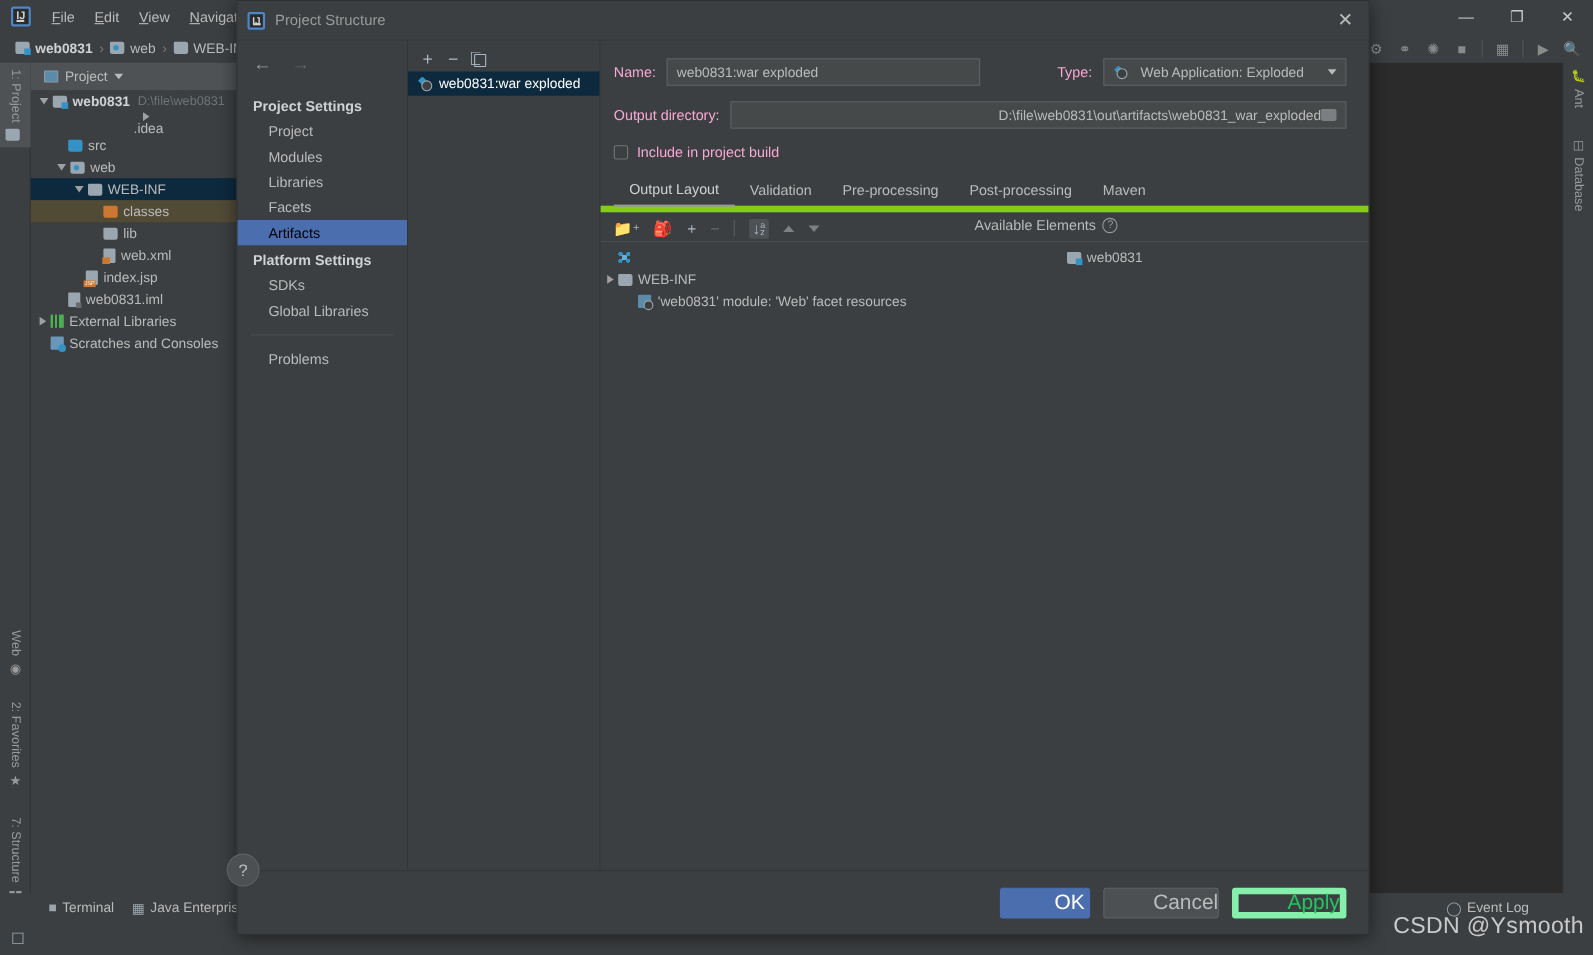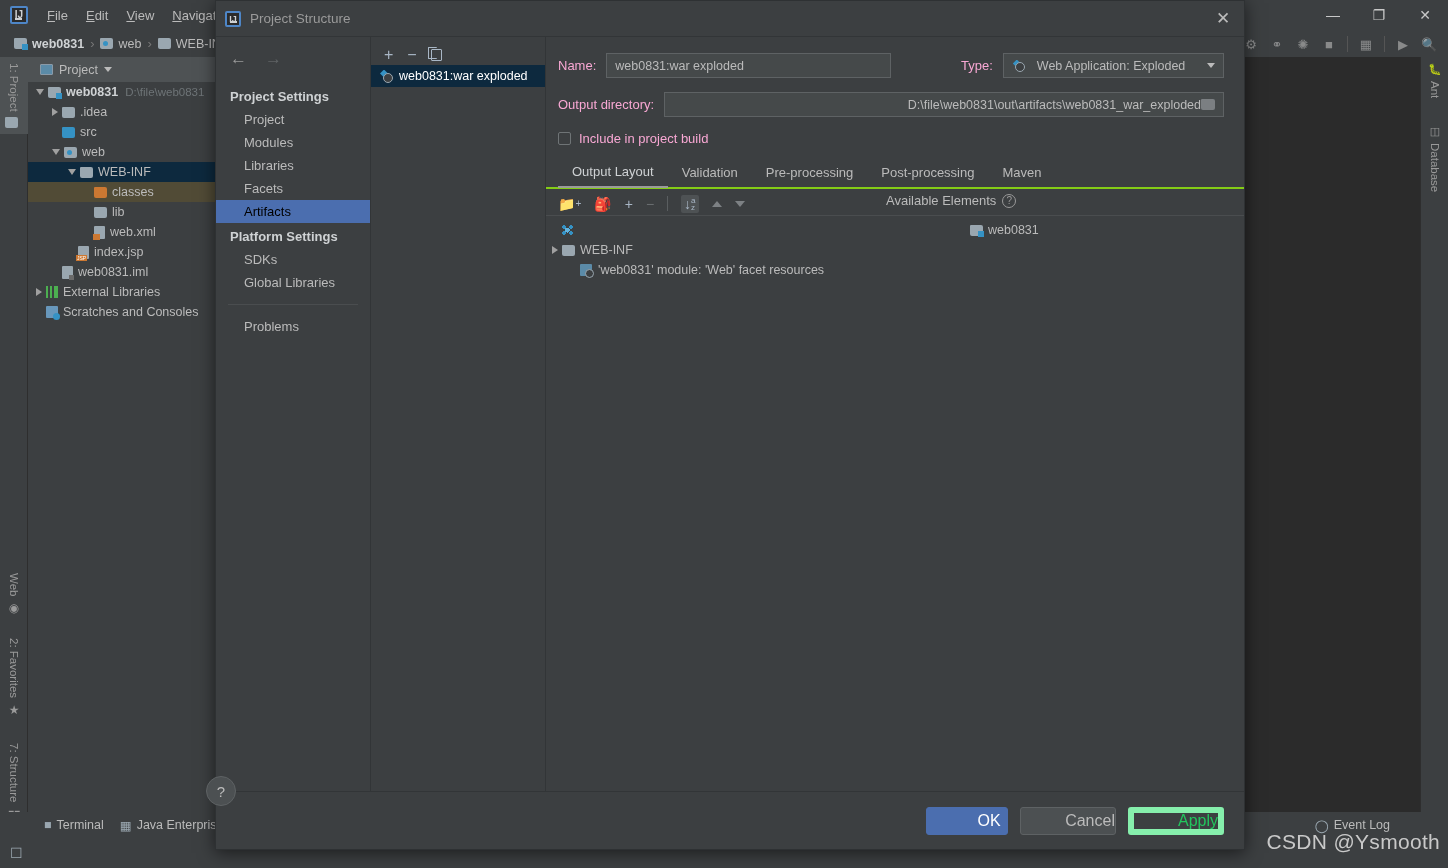--- a/index.html
+++ b/index.html
@@ -196,21 +196,21 @@
   #type-combo { width:232px; display:flex; align-items:center; gap:6px; position:relative; padding-right:22px;}
   #type-combo .caret { position:absolute; right:8px; top:9px; width:0;height:0;
      border-left:4px solid transparent;border-right:4px solid transparent;border-top:5px solid #bbbbbb;}
   .row2 { display:flex; align-items:center; padding:14px 20px 0 12px; gap:10px;}
   #out-field { flex:1; display:flex; align-items:center; justify-content:flex-end; }
   .folder-btn { width:14px;height:11px;background:#7b7f82; border-radius:1px 2px 2px 2px;}
 
   .cbrow { display:flex; align-items:center; gap:8px; padding:14px 0 0 12px; }
   .cbox { width:13px;height:13px;border:1px solid #6f7476;background:#3c3f41;border-radius:2px;}
 
-  #tabs { display:flex; align-items:flex-end; gap:0; padding:12px 0 0 12px; border-bottom:2px solid #84cc16;text-align:right;}
+  #tabs { display:flex; align-items:flex-end; gap:0; padding:12px 0 0 12px; border-bottom:6px solid #84cc16;text-align:right;}
   .tab { color:#bbbbbb; font-size:13px; padding:6px 14px 7px 14px; }
   .tab.active { color:#cfd2d4; border-bottom:2px solid #9a9a9a; margin-bottom:-1px; }
 
   #layout-toolbar { display:flex; align-items:center; height:26px; padding:3px 0 0 12px; gap:13px; position:relative;}
   .lt-ico { color:#a9b7c6; font-size:14px; display:flex; align-items:center; }
   .lt-sep { width:1px;height:15px;background:#5a5e60; }
   .lt-dim { color:#6b6f71; }
   .sortbtn { background:#4e5254; padding:1px 3px; border-radius:2px; display:flex; align-items:center;}
   .tri-up { width:0;height:0;border-left:5px solid transparent;border-right:5px solid transparent;border-bottom:6px solid #7d8184;}
   .tri-dn { width:0;height:0;border-left:5px solid transparent;border-right:5px solid transparent;border-top:6px solid #7d8184;}
@@ -233,21 +233,21 @@
   .facet-ico{width:12px;height:12px;margin-right:6px;background:#5b8ba8;border-radius:1px;position:relative;}
   .facet-ico::after{content:"";position:absolute;right:-2px;bottom:-2px;width:7px;height:7px;border-radius:50%;
      border:1.5px solid #9aa7b0;background:#3c3f41;}
 
   #showcontent { display:flex; align-items:center; gap:9px; padding:12px 0 12px 22px; border-top:1px solid #4a4d4f;}
   .dots-btn { border:1px solid #5e6264; background:#45494a; color:#bbbbbb; font-size:11px;
      padding:2px 7px 5px 7px; border-radius:2px; line-height:8px;}
 
   #dlg-footer { height:58px; border-top:1px solid #323537; display:flex; align-items:center; justify-content:flex-end;
      padding-right:20px; gap:12px; position:relative;}
-  .btn { min-width:82px; height:28px; border-radius:3px; font-size:16px;
+  .btn { min-width:82px; height:28px; border-radius:3px; font-size:19px;
      display:flex; align-items:center; justify-content:center;padding-left:44px; }
   .btn.primary { background:#4b6eaf; color:#ffffff; border:1px solid #4b6eaf;}
   .btn.normal { background:#4c5052; color:#bbbbbb; border:1px solid #5e6264;}
   .btn.disabled { background:#3c3f41; color:#22c55e; border:6px solid #86efac;}
   #help-btn { position:absolute; left:-10px; top:-16px; width:30px;height:30px;border-radius:50%;
      background:#4c5052; border:1px solid #5e6264; color:#bbbbbb; font-size:15px;
      display:flex;align-items:center;justify-content:center;}
 </style>
 </head>
 <body>
@@ -336,21 +336,21 @@
       <span>Project</span>
       <span class="caret-dn"></span>
     </div>
     <div id="proj-tree">
         <div class="tree-row" style="padding-left: 8px;">
           <span class="tw down"></span>
           <span class="ico-folder blue"></span>
           <span style="font-weight:bold;color:#cfd2d4">web0831</span>
           <span class="path-dim">D:\file\web0831</span>
         </div>
-        <div class="tree-row" style="padding-left: 24px;">
+        <div class="tree-row" style="padding-left: 24px; flex-direction: column;">
           <span class="tw right"></span>
           <span class="ico-folder"></span>
           <span>.idea</span>
         </div>
         <div class="tree-row" style="padding-left: 24px;">
           <span class="tw none"></span>
           <span class="ico-folder" style="background:#3592c4;"></span>
           <span>src</span>
         </div>
         <div class="tree-row" style="padding-left: 24px;">

